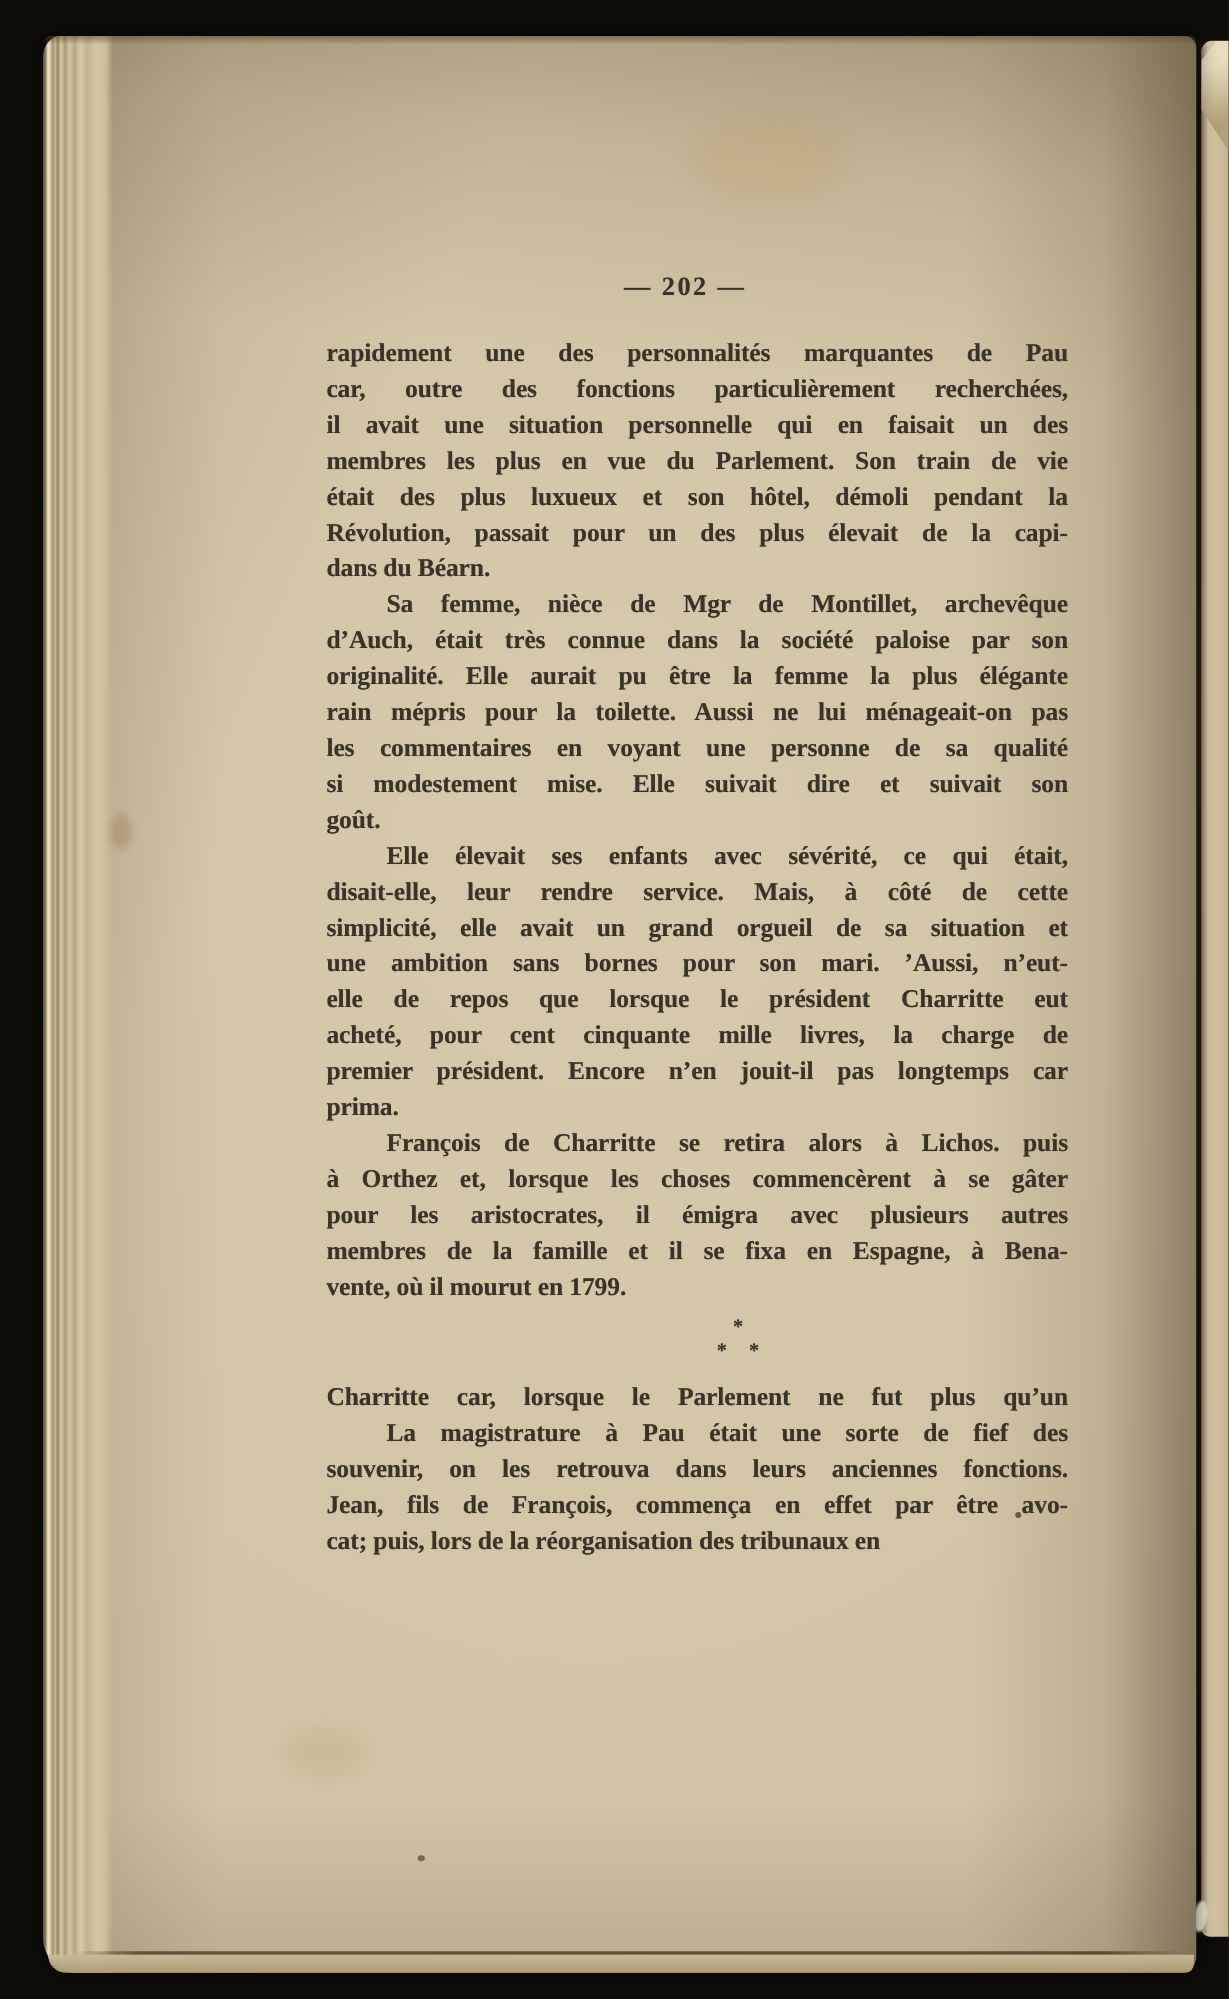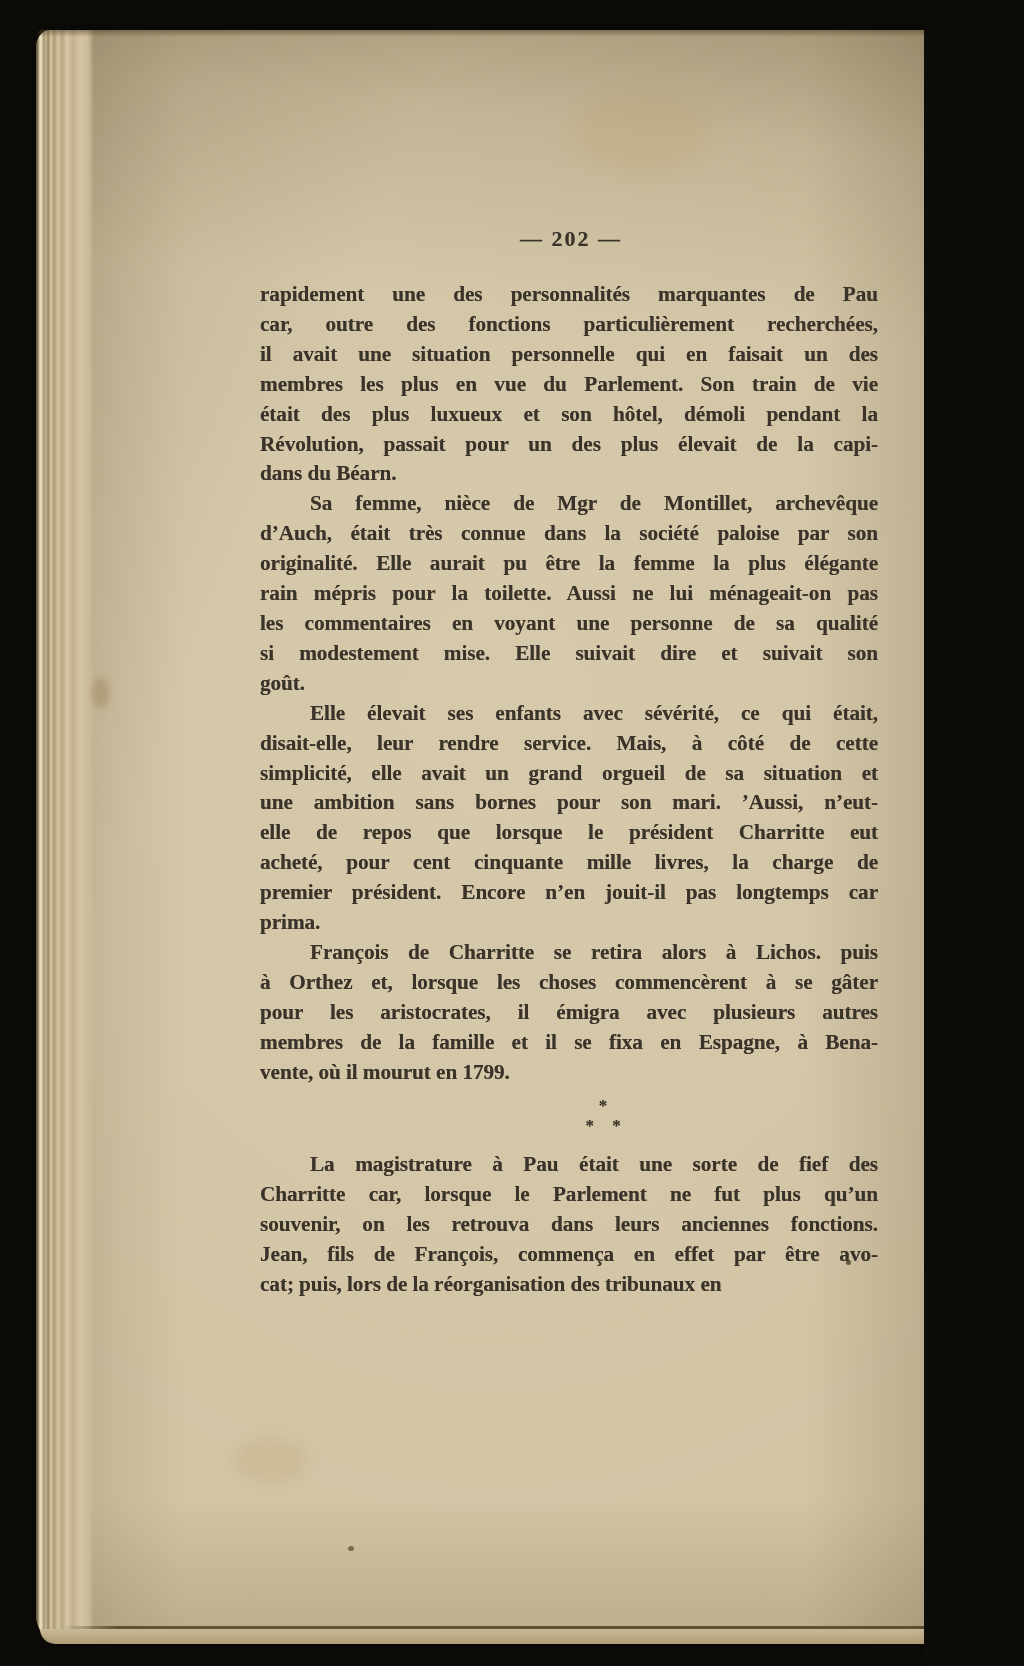--- a/index.html
+++ b/index.html
@@ -2,21 +2,21 @@
 <html><head>
 <meta charset="utf-8">
 <style>
   html,body{margin:0;padding:0;}
   body{
     width:1024px;height:1666px;
     background:#0d0c09;
     font-family:"Liberation Serif","DejaVu Serif",serif;
     overflow:hidden;
   }
-  .scene{position:relative;width:924px;height:1666px;background:#0d0c09;overflow:hidden;}
+  .scene{position:relative;width:1024px;height:1666px;background:#0d0c09;overflow:hidden;}
 
   
   .gutter{
     position:absolute;left:994px;top:33px;width:9px;height:1584px;
     background:linear-gradient(to bottom,#15100a,#2a2012 35%,#1c150c 75%,#0f0b06);
     border-radius:4px;
   }
   .next-page{
     position:absolute;left:1001px;top:34px;width:23px;height:1580px;
     background:linear-gradient(to right,#93825f 0%,#d9cbaa 25%,#d2c3a2 55%,#c3b28e 100%);
@@ -79,21 +79,21 @@
   .stain.s5{left:312px;top:1516px;width:6px;height:5px;background:#7a694a;filter:blur(0.6px);}
 
   
   .content{position:absolute;inset:0;color:#3a3329;}
   .page-header{
     position:absolute;left:226px;top:196px;width:618px;
     text-align:center;font-size:22px;font-weight:700;letter-spacing:2px;
     text-shadow:0 0 0.6px rgba(58,51,41,0.55);
   }
   .text-col{
-    position:absolute;left:224px;top:250px;width:618px;
+    position:absolute;left:236px;top:250px;width:618px;
     font-size:21.3px;line-height:29.9px;font-weight:700;
     letter-spacing:-0.1px;
     text-shadow:0 0 0.6px rgba(58,51,41,0.5);
   }
   .line{
     text-align:justify;
     text-align-last:justify;
     white-space:nowrap;
     overflow:visible;
   }
@@ -158,22 +158,22 @@
             <div class="line">à Orthez et, lorsque les choses commencèrent à se gâter</div>
             <div class="line">pour les aristocrates, il émigra avec plusieurs autres</div>
             <div class="line">membres de la famille et il se fixa en Espagne, à Bena-</div>
             <div class="line end">vente, où il mourut en 1799.</div>
           </div>
         <div class="sep">
           <span class="s1">*</span>
           <span class="s2">* *</span>
         </div>
         <div>
+            <div class="line">Charritte car, lorsque le Parlement ne fut plus qu’un</div>
             <div class="line indent">La magistrature à Pau était une sorte de fief des</div>
-            <div class="line">Charritte car, lorsque le Parlement ne fut plus qu’un</div>
             <div class="line">souvenir, on les retrouva dans leurs anciennes fonctions.</div>
             <div class="line">Jean, fils de François, commença en effet par être avo-</div>
             <div class="line end">cat; puis, lors de la réorganisation des tribunaux en</div>
           </div>
       </div>
     </div>
   </div>
 
 </div>
 

